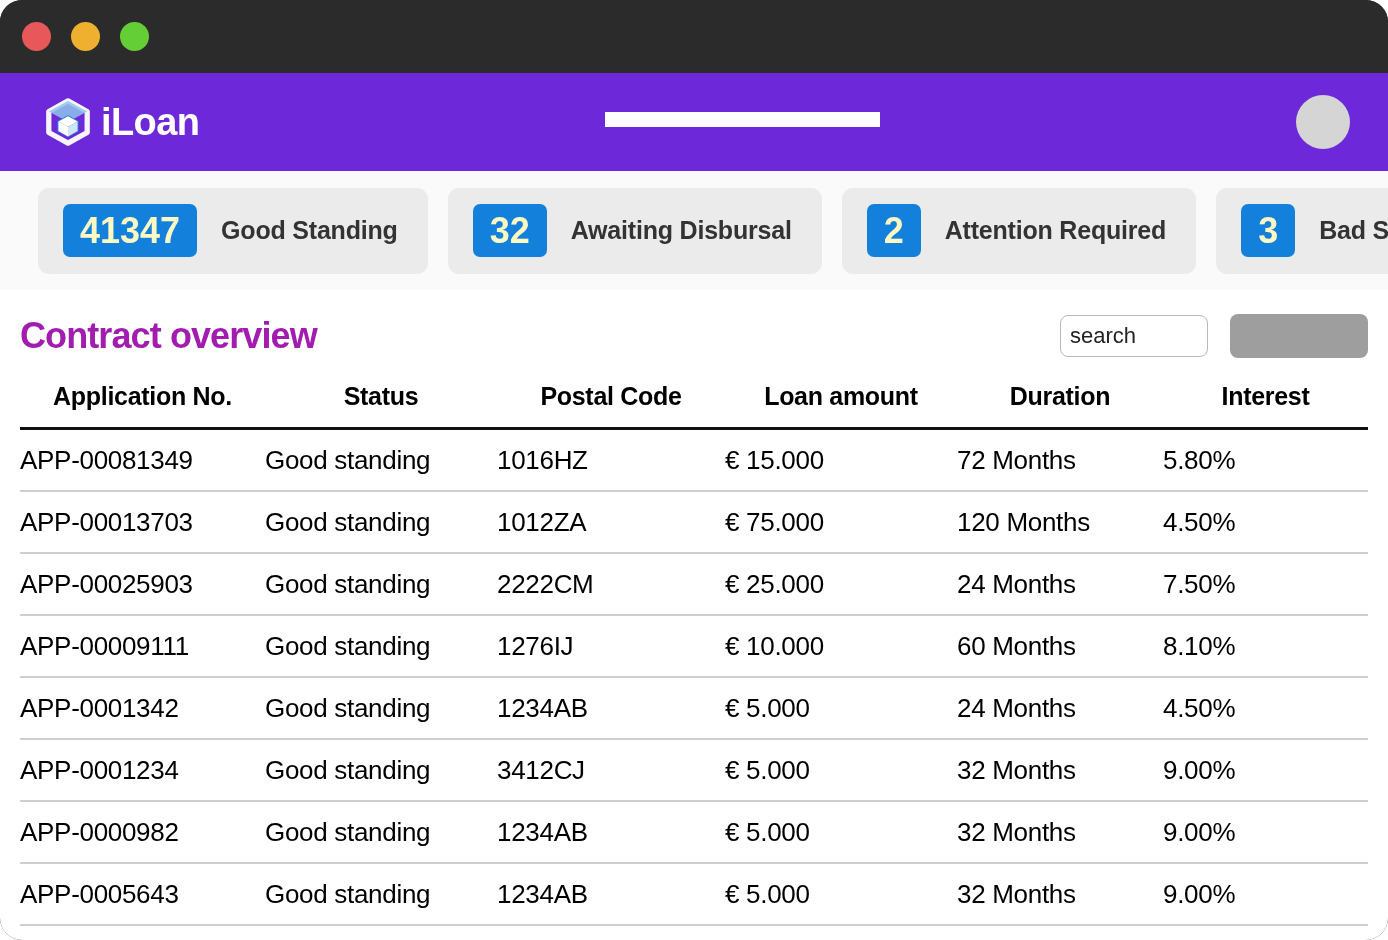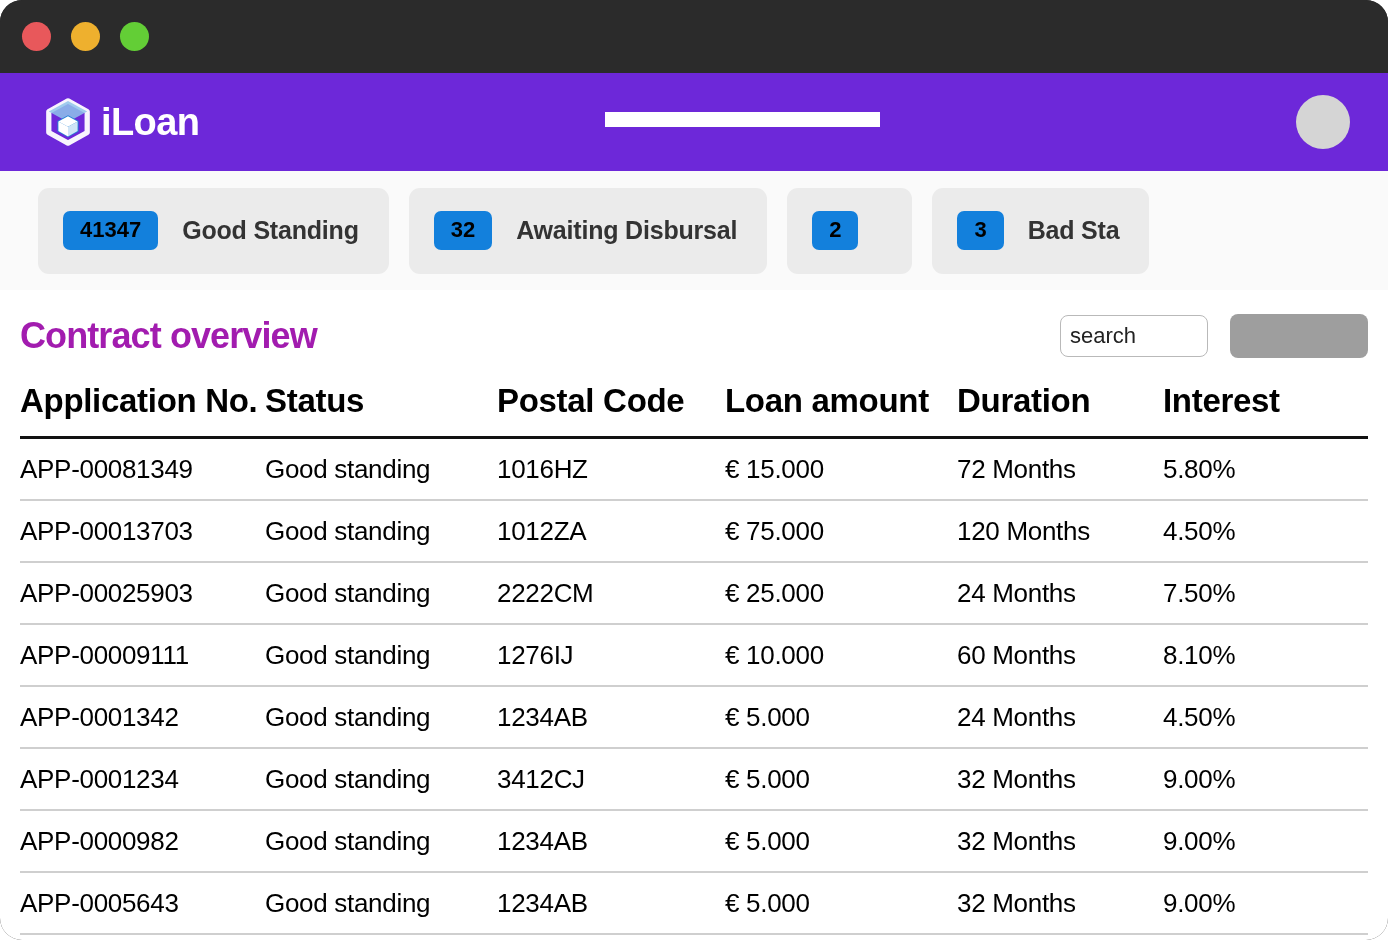--- a/index.html
+++ b/index.html
@@ -115,22 +115,22 @@
     align-items: center;
     background: #ebebeb;
     border-radius: 11px;
     height: 86px;
     padding: 0 30px 0 25px;
     margin-right: 20px;
     flex: 0 0 auto;
   }
   .chip-count {
     background: #1380dc;
-    color: #000000;
-    font-size: 22px;
+    color: #fef9c3;
+    font-size: 36px;
     font-weight: bold;
     border-radius: 7px;
     padding: 7px 17px;
     line-height: 1.1;
     margin-right: 24px;
     flex: 0 0 auto;
   }
   .chip-label {
     font-size: 25px;
     font-weight: bold;
@@ -182,22 +182,22 @@
     margin-left: 22px;
   }
 
   
   #contracts-table {
     width: 100%;
     border-collapse: collapse;
     table-layout: fixed;
   }
   #contracts-table th {
-    text-align: left;
-    font-size: 33px;
+    text-align: center;
+    font-size: 25px;
     font-weight: bold;
     color: #000000;
     padding: 0 0 16px 0;
     border-bottom: 3px solid #111111;
     letter-spacing: -0.3px;
   }
   #contracts-table td {
     text-align: left;
     font-size: 26px;
     font-weight: normal;
@@ -254,20 +254,21 @@
         <span class="chip-label">Good Standing</span>
       </div>
 
       <div class="status-chip">
         <span class="chip-count">32</span>
         <span class="chip-label">Awaiting Disbursal</span>
       </div>
 
       <div class="status-chip">
         <span class="chip-count">2</span>
+        <span class="chip-label">Attention Required</span>
       </div>
 
       <div class="status-chip">
         <span class="chip-count">3</span>
         <span class="chip-label">Bad Sta</span>
       </div>
 
     </div>
 
     <div id="content">

